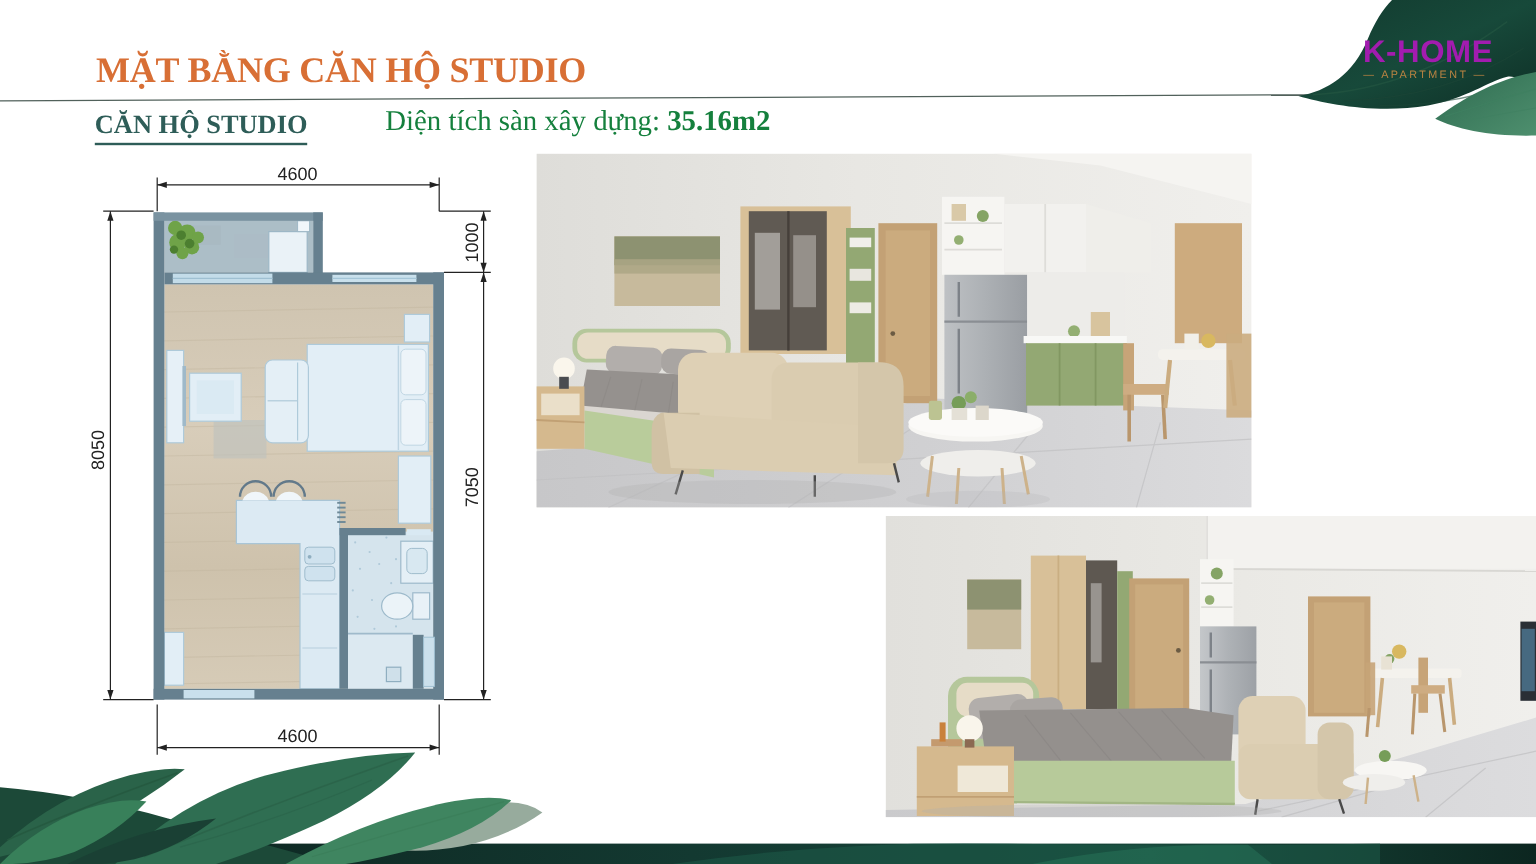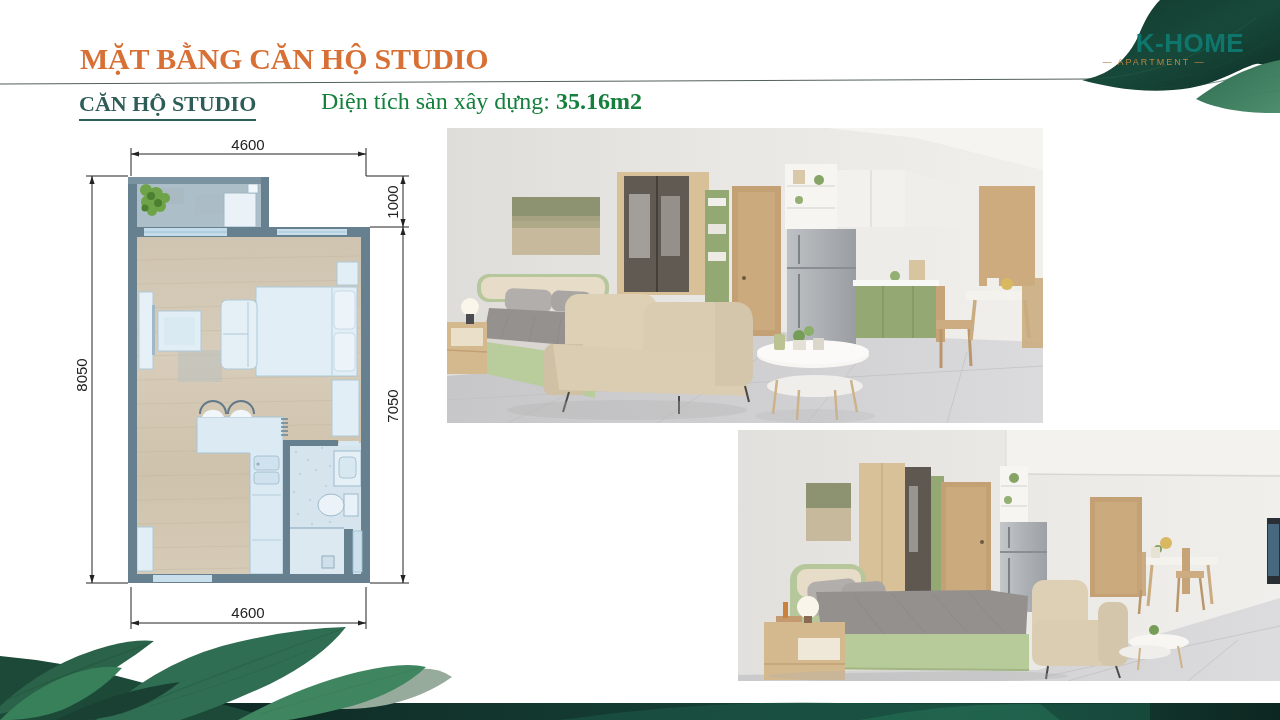--- a/index.html
+++ b/index.html
@@ -29,23 +29,23 @@
 
 <path d="M1094,79 Q1180,74 1256,18" stroke="#20523F" stroke-width="1.2" fill="none" opacity="0.9"></path>
 <path d="M1120,84 Q1205,82 1270,40" stroke="#1B4536" stroke-width="1" fill="none" opacity="0.7"></path>
 <path d="M1150,88 Q1225,88 1278,62" stroke="#1B4536" stroke-width="1" fill="none" opacity="0.6"></path>
 
 <path d="M1196,99 C1230,74 1258,64 1280,60 L1280,113 C1244,114 1214,108 1196,99 Z" fill="url(#leafg2)"></path>
 <path d="M1204,97 Q1252,82 1280,74" stroke="#3F7F60" stroke-width="1" fill="none" opacity="0.8"></path>
 <path d="M1214,102 Q1256,94 1280,90" stroke="#3F7F60" stroke-width="0.8" fill="none" opacity="0.6"></path>
 </svg>
 
-<div class="abs" style="left:1128px;top:28px;width:124px;text-align:center;color:#0f766e;font-weight:bold;font-size:26px;letter-spacing:0.5px;">K-HOME</div>
-
-<div class="abs" style="left:1092px;top:57px;width:124px;text-align:center;color:#BA8342;font-size:9px;letter-spacing:2px;">— APARTMENT —</div>
+<div class="abs" style="left:1128px;top:28px;width:124px;text-align:center;color:#a21caf;font-weight:bold;font-size:26px;letter-spacing:0.5px;">K-HOME</div>
+
+<div class="abs" style="left:1136px;top:57px;width:124px;text-align:left;color:#BA8342;font-size:9px;letter-spacing:2px;">— APARTMENT —</div>
 
 <div class="abs" style="left:80px;top:42px;font-family:'Liberation Serif',serif;font-weight:bold;font-size:30px;color:#D86F35;letter-spacing:-0.2px;">MẶT BẰNG CĂN HỘ STUDIO</div>
 
 <div class="abs" style="left:79px;top:91px;font-family:'Liberation Serif',serif;font-weight:bold;font-size:22px;color:#2E5D58;">CĂN HỘ STUDIO<div style="height:2px;background:#2E5D58;margin-top:2px;"></div></div>
 
 <div class="abs" style="left:321px;top:88px;font-family:'Liberation Serif',serif;font-size:24px;color:#15803d;">Diện tích sàn xây dựng: <b>35.16m2</b></div>
 
 <svg class="abs" style="left:60px;top:130px" width="360" height="530" viewBox="60 130 360 530">
 <defs>
 <linearGradient id="wood" x1="0" y1="0" x2="0" y2="1">

